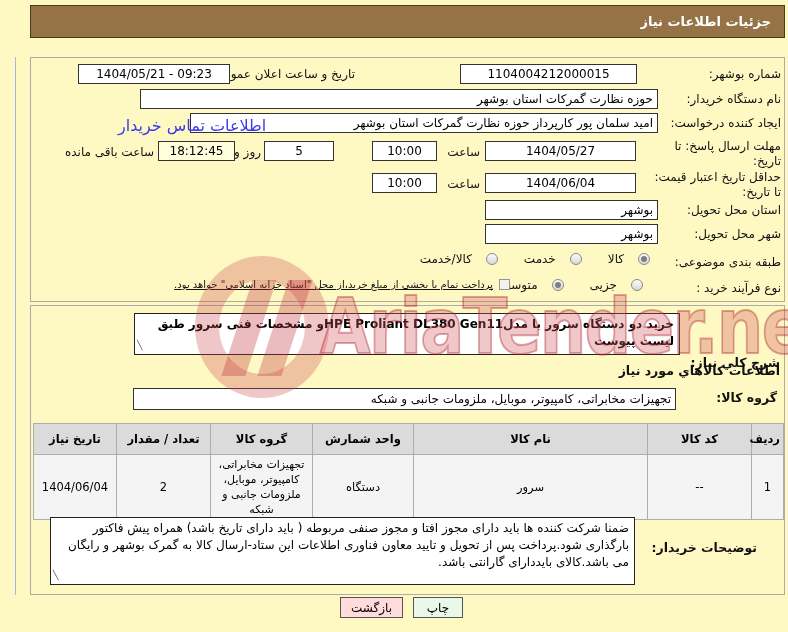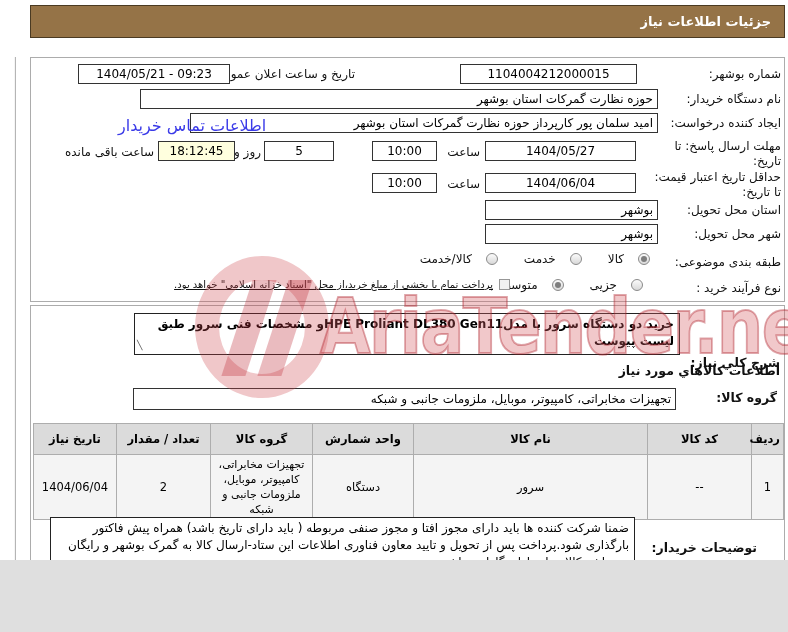--- a/index.html
+++ b/index.html
@@ -1,16 +1,16 @@
 <!DOCTYPE html>
 <html lang="fa" dir="rtl"><head>
 <meta charset="utf-8">
 <style>
   html,body{margin:0;padding:0;background:#DFDFDF;}
-  .page{position:relative;width:788px;height:560px;background:#ffffff;overflow:hidden;
+  .page{position:relative;width:788px;height:632px;background:#fef9c3;overflow:hidden;
         font-family:"DejaVu Sans",sans-serif;direction:rtl;}
   .titlebar{position:absolute;left:30px;top:5px;width:755px;height:33px;box-sizing:border-box;
         background:#957347;border:1px solid #4a3a22;color:#fff;font-size:13px;font-weight:bold;
         display:flex;align-items:center;padding:0 13px;}
   .gbox{position:absolute;box-sizing:border-box;border:1px solid #ACACAC;background:transparent;}
   .box1{left:30px;top:57px;width:755px;height:245px;}
   .box2{left:30px;top:305px;width:755px;height:290px;}
   .vline{position:absolute;left:14px;top:57px;width:1px;height:538px;background:#B5B5B5;border-left:1px solid #F5F5F5;}
   .lbl{position:absolute;font-size:12px;color:#111;white-space:nowrap;line-height:14px;}
   .lbl.b{font-weight:bold;}

